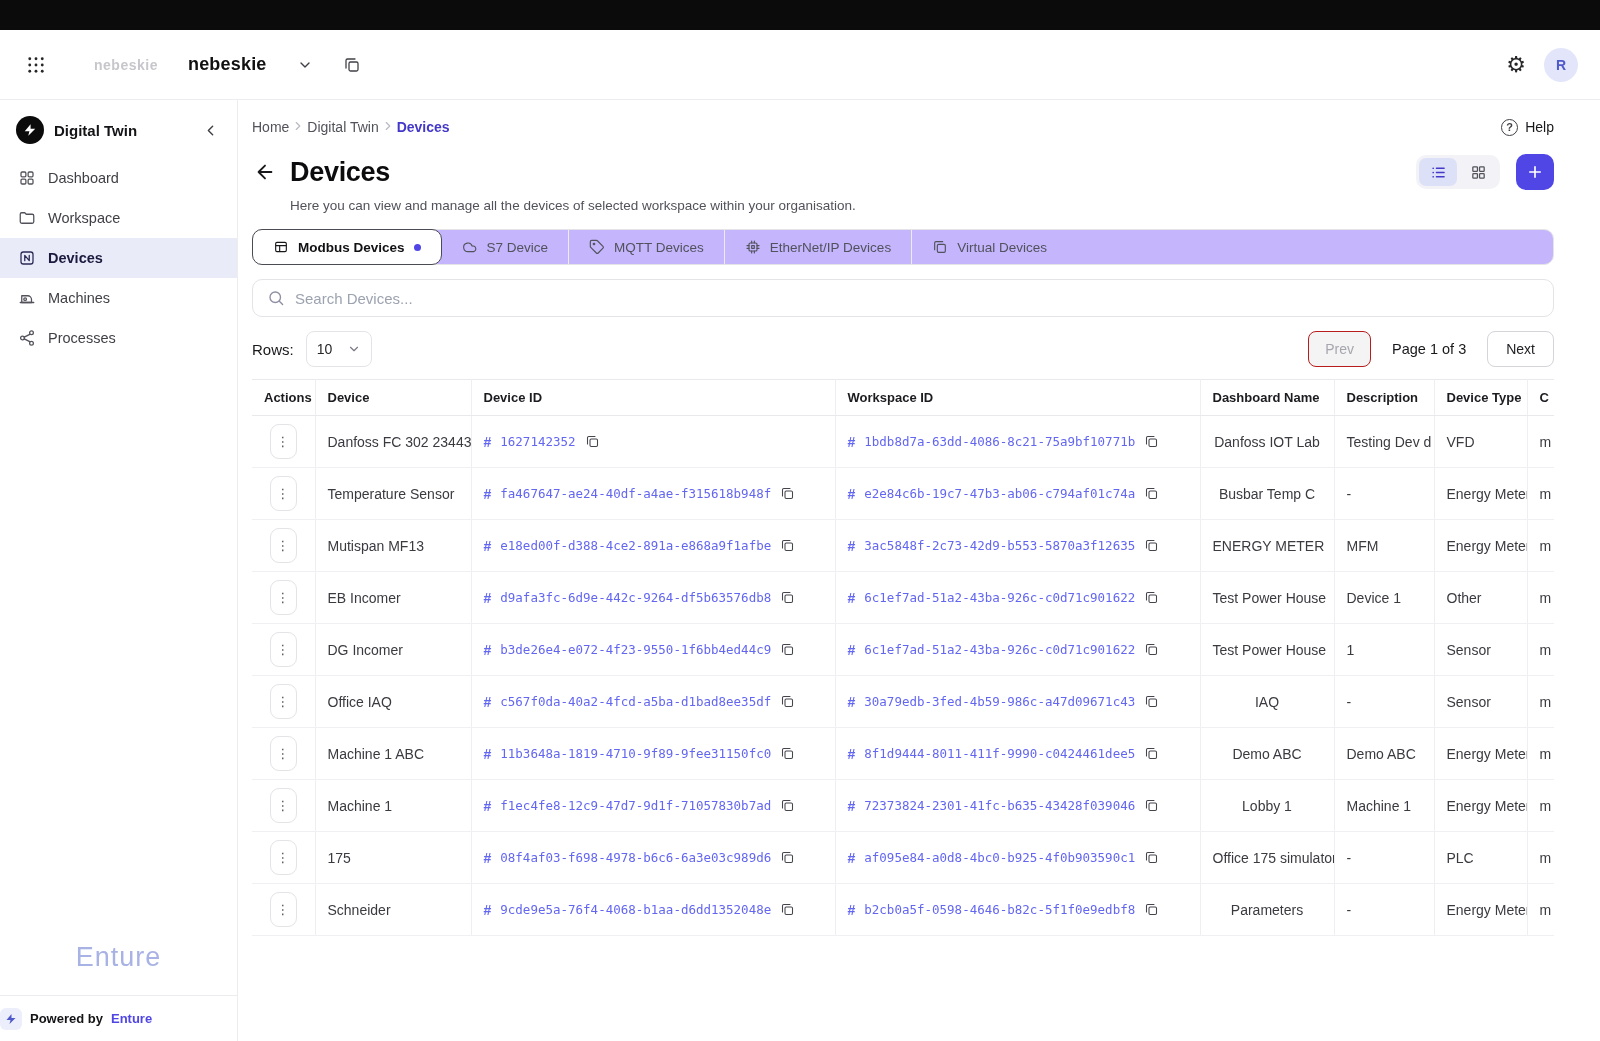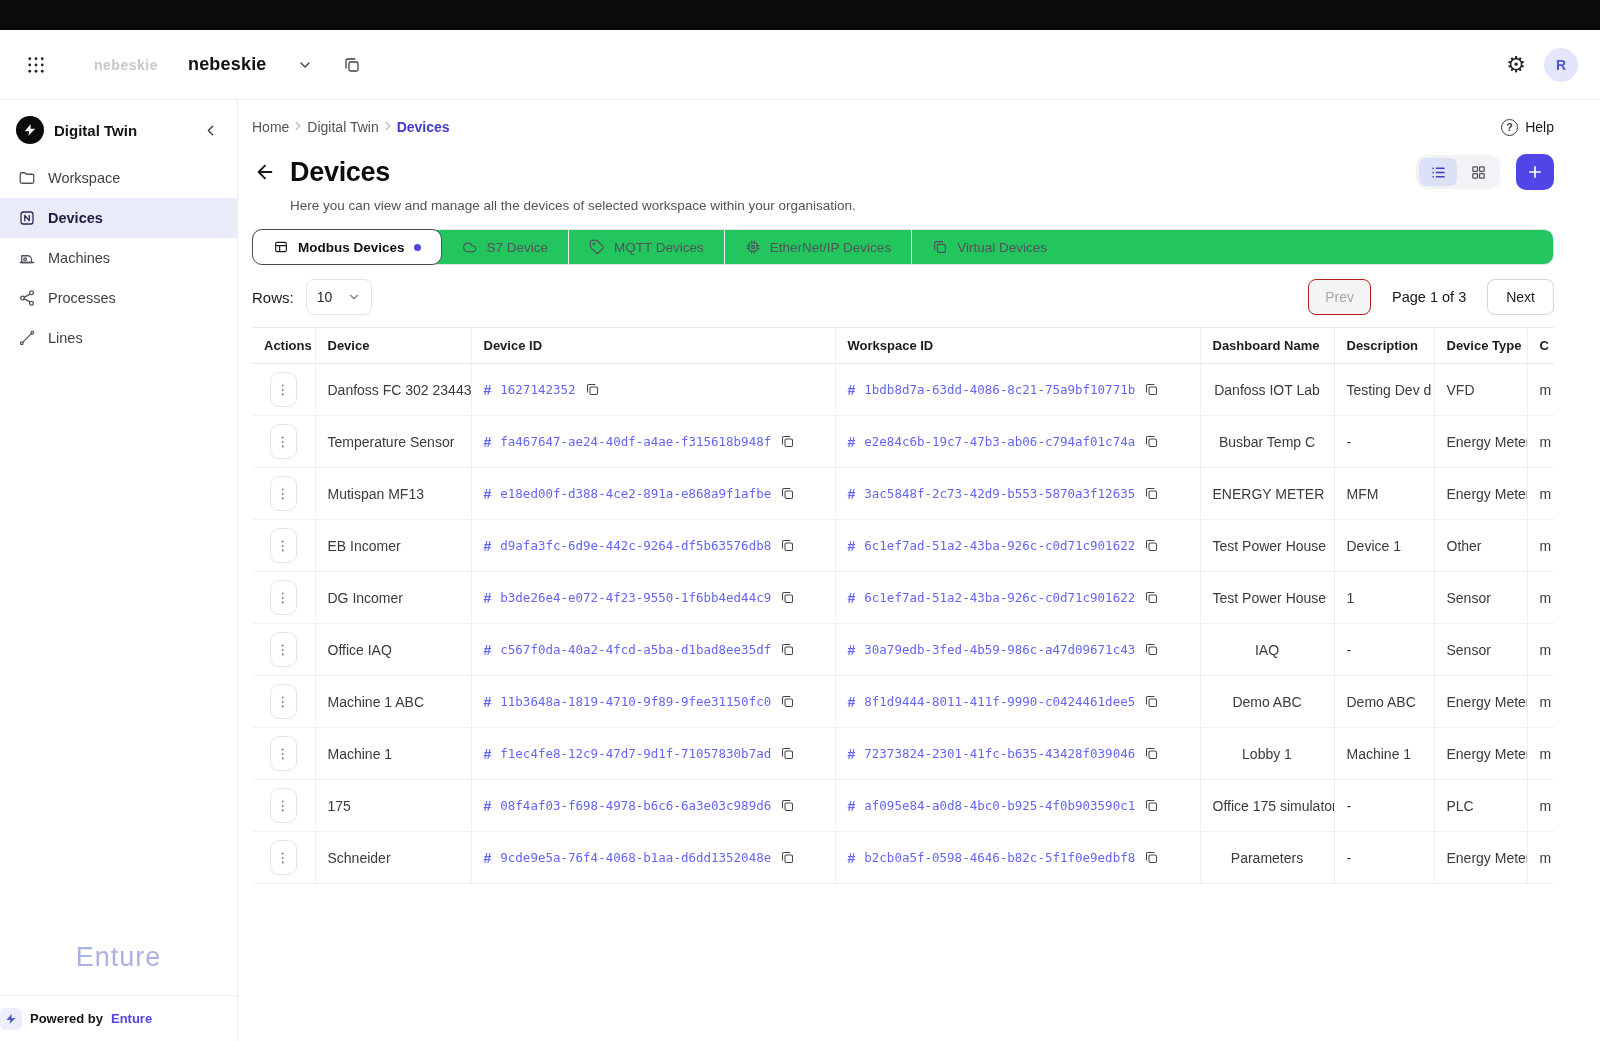--- a/index.html
+++ b/index.html
@@ -67,21 +67,21 @@
   .view-toggle { display:flex; background:#f3f3f7; border-radius:10px; padding:3px; gap:2px; }
   .vt-btn { width:38px; height:28px; border:none; background:transparent; border-radius:7px;
     display:flex; align-items:center; justify-content:center; color:#52525b; cursor:pointer; }
   .vt-btn.active { background:#dde1f8; color:#4338ca; }
   .add-btn { width:38px; height:36px; margin-left:16px; border:none; border-radius:10px; background:#4f46e5;
     color:#fff; display:flex; align-items:center; justify-content:center; cursor:pointer; }
   .subtitle { font-size:13.5px; color:#52525b; margin:8px 0 0 38px; }
 
   
   .tabs { display:flex; align-items:stretch; height:36px; border:1px solid #e4e4e7; border-radius:10px;
-    margin-top:16px; background:#22c55e; }
+    margin-top:16px; background:#c4b5fd; }
   .tab { display:flex; align-items:center; gap:9px; padding:0 20px; font-size:13.5px; color:#52525b;
     border-right:1px solid #ececef; cursor:pointer; white-space:nowrap; }
   .tab:last-child { border-right:none; }
   .tab .ic { color:#52525b; }
   .tab.active { border:1.5px solid #4b4b54; border-radius:10px; margin:-1px 0 -1px -1px; color:#111114;
     font-weight:700; background:#fff; }
   .tab.active .ic { color:#18181b; }
   .tab-dot { width:7px; height:7px; border-radius:50%; background:#4f46e5; }
 
   
@@ -176,20 +176,29 @@
       <span class="sb-title-text">Digital Twin</span>
       <button class="sb-collapse">
         <svg class="ic" width="17" height="17" viewBox="0 0 24 24" fill="none" stroke="currentColor" stroke-width="2" stroke-linecap="round" stroke-linejoin="round">
             <path d="M15 18l-6-6 6-6"></path>
           </svg>
       </button>
     </div>
 
     <div class="nav-item">
       <svg class="ic" width="18" height="18" viewBox="0 0 24 24" fill="none" stroke="currentColor" stroke-width="1.7" stroke-linecap="round" stroke-linejoin="round">
+          <rect x="4" y="4" width="6.5" height="6.5" rx="1.5"></rect>
+          <rect x="13.5" y="4" width="6.5" height="6.5" rx="1.5"></rect>
+          <rect x="4" y="13.5" width="6.5" height="6.5" rx="1.5"></rect>
+          <rect x="13.5" y="13.5" width="6.5" height="6.5" rx="1.5"></rect>
+        </svg>
+      <span>Dashboard</span>
+    </div>
+    <div class="nav-item">
+      <svg class="ic" width="18" height="18" viewBox="0 0 24 24" fill="none" stroke="currentColor" stroke-width="1.7" stroke-linecap="round" stroke-linejoin="round">
           <path d="M3 7a2 2 0 0 1 2-2h4l2 2h8a2 2 0 0 1 2 2v8a2 2 0 0 1-2 2H5a2 2 0 0 1-2-2z"></path>
         </svg>
       <span>Workspace</span>
     </div>
     <div class="nav-item active">
       <svg class="ic" width="18" height="18" viewBox="0 0 24 24" fill="none" stroke="currentColor" stroke-width="1.7" stroke-linecap="round" stroke-linejoin="round">
           <rect x="4" y="4" width="16" height="16" rx="3"></rect>
           <path d="M9 15.5v-7l6 7v-7"></path>
         </svg>
       <span>Devices</span>
@@ -203,28 +212,20 @@
       <span>Machines</span>
     </div>
     <div class="nav-item">
       <svg class="ic" width="18" height="18" viewBox="0 0 24 24" fill="none" stroke="currentColor" stroke-width="1.7" stroke-linecap="round" stroke-linejoin="round">
           <circle cx="18" cy="5" r="2.5"></circle>
           <circle cx="6" cy="12" r="2.5"></circle>
           <circle cx="18" cy="19" r="2.5"></circle>
           <path d="m8.3 10.8 7.4-3.7M8.3 13.2l7.4 3.7"></path>
         </svg>
       <span>Processes</span>
-    </div>
-    <div class="nav-item">
-      <svg class="ic" width="18" height="18" viewBox="0 0 24 24" fill="none" stroke="currentColor" stroke-width="1.7" stroke-linecap="round" stroke-linejoin="round">
-          <path d="M6.5 17.5 17.5 6.5"></path>
-          <circle cx="5" cy="19" r="1.8"></circle>
-          <circle cx="19" cy="5" r="1.8"></circle>
-        </svg>
-      <span>Lines</span>
     </div>
 
     <div class="sb-footer">
       <div class="sb-brand">Enture</div>
       <div class="sb-powered">
         <span class="bolt-badge">
           <svg class="ic" width="12" height="12" viewBox="0 0 24 24" fill="currentColor">
               <polygon points="13,2 3,14 11,14 9,22 21,10 13,10"></polygon>
             </svg>
         </span>
@@ -322,20 +323,27 @@
       </div>
       <div class="tab">
         <svg class="ic" width="16" height="16" viewBox="0 0 24 24" fill="none" stroke="currentColor" stroke-width="1.7" stroke-linecap="round" stroke-linejoin="round">
             <rect x="8" y="8" width="12" height="12" rx="2"></rect>
             <path d="M4 16V6a2 2 0 0 1 2-2h10"></path>
           </svg>
         <span>Virtual Devices</span>
       </div>
     </div>
 
+    <div class="search">
+      <svg class="ic" width="18" height="18" viewBox="0 0 24 24" fill="none" stroke="currentColor" stroke-width="1.8" stroke-linecap="round">
+          <circle cx="11" cy="11" r="7"></circle>
+          <path d="m16.8 16.8 4 4"></path>
+        </svg>
+      <input type="text" placeholder="Search Devices..." style="">
+    </div>
 
     <div class="toolbar">
       <div class="rows-group">
         <span class="rows-label">Rows:</span>
         <div class="rows-select">
           <span>10</span>
           <svg class="ic" width="14" height="14" viewBox="0 0 24 24" fill="none" stroke="currentColor" stroke-width="2" stroke-linecap="round" stroke-linejoin="round">
               <path d="M6 9l6 6 6-6"></path>
             </svg>
         </div>

